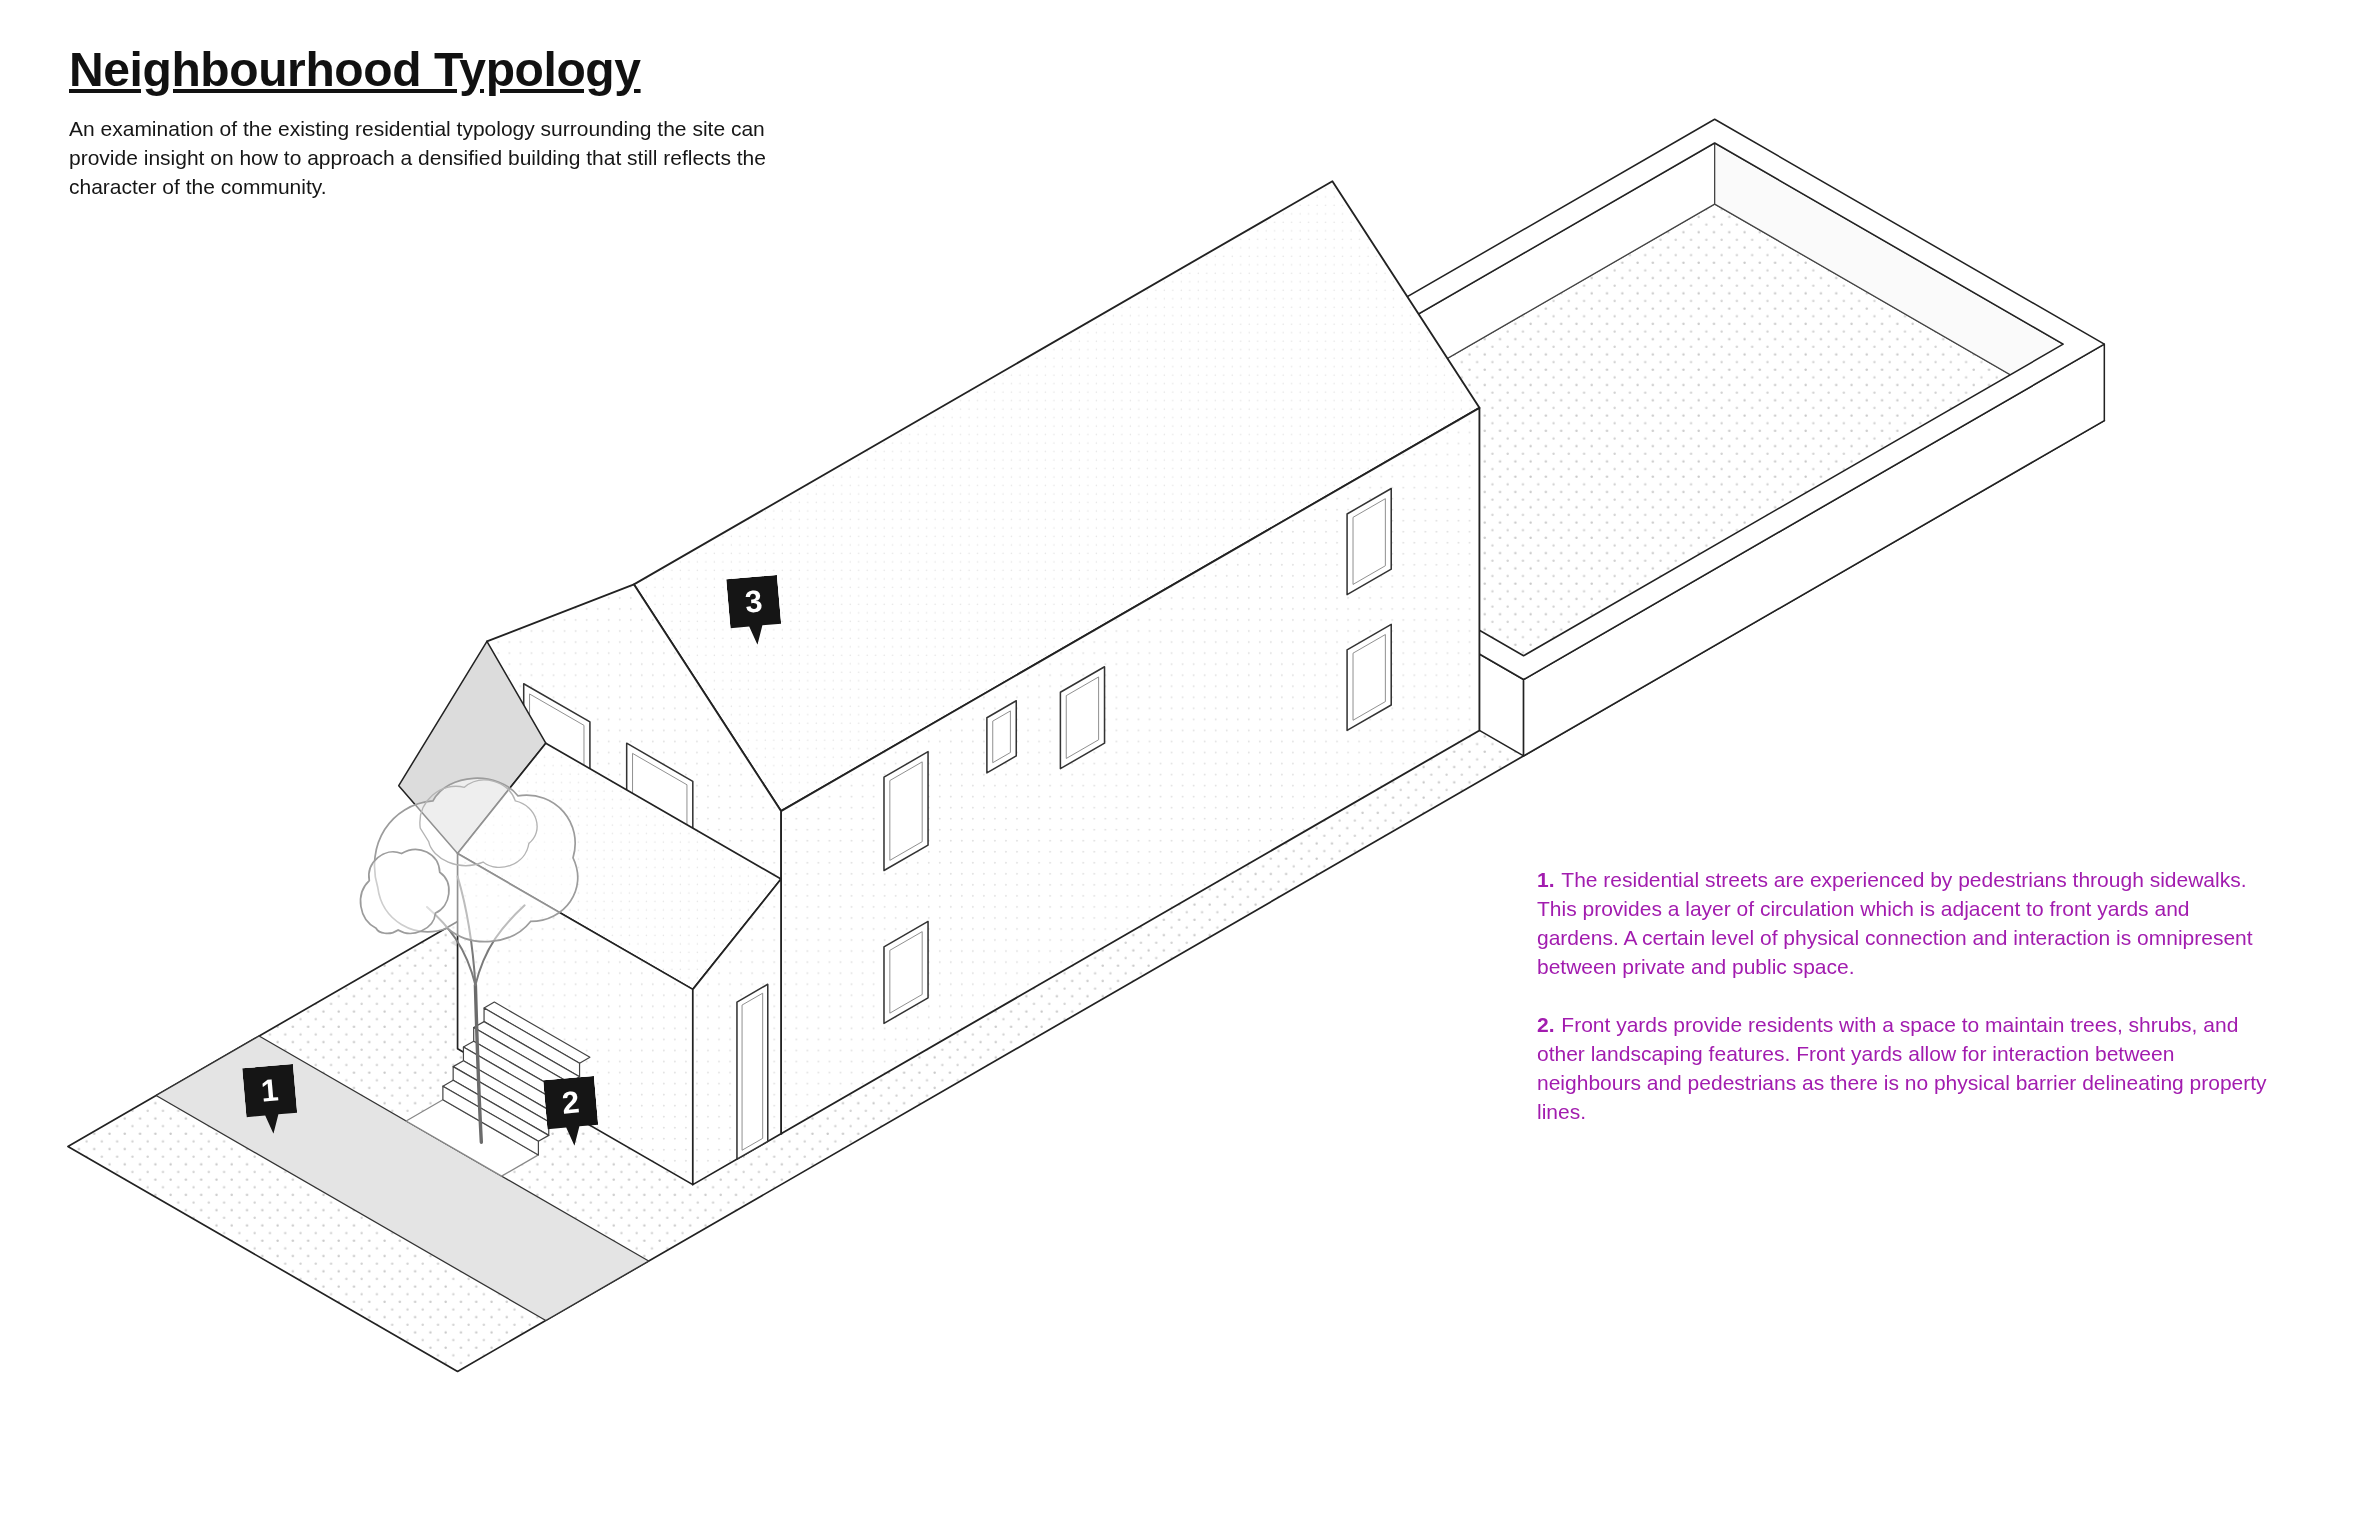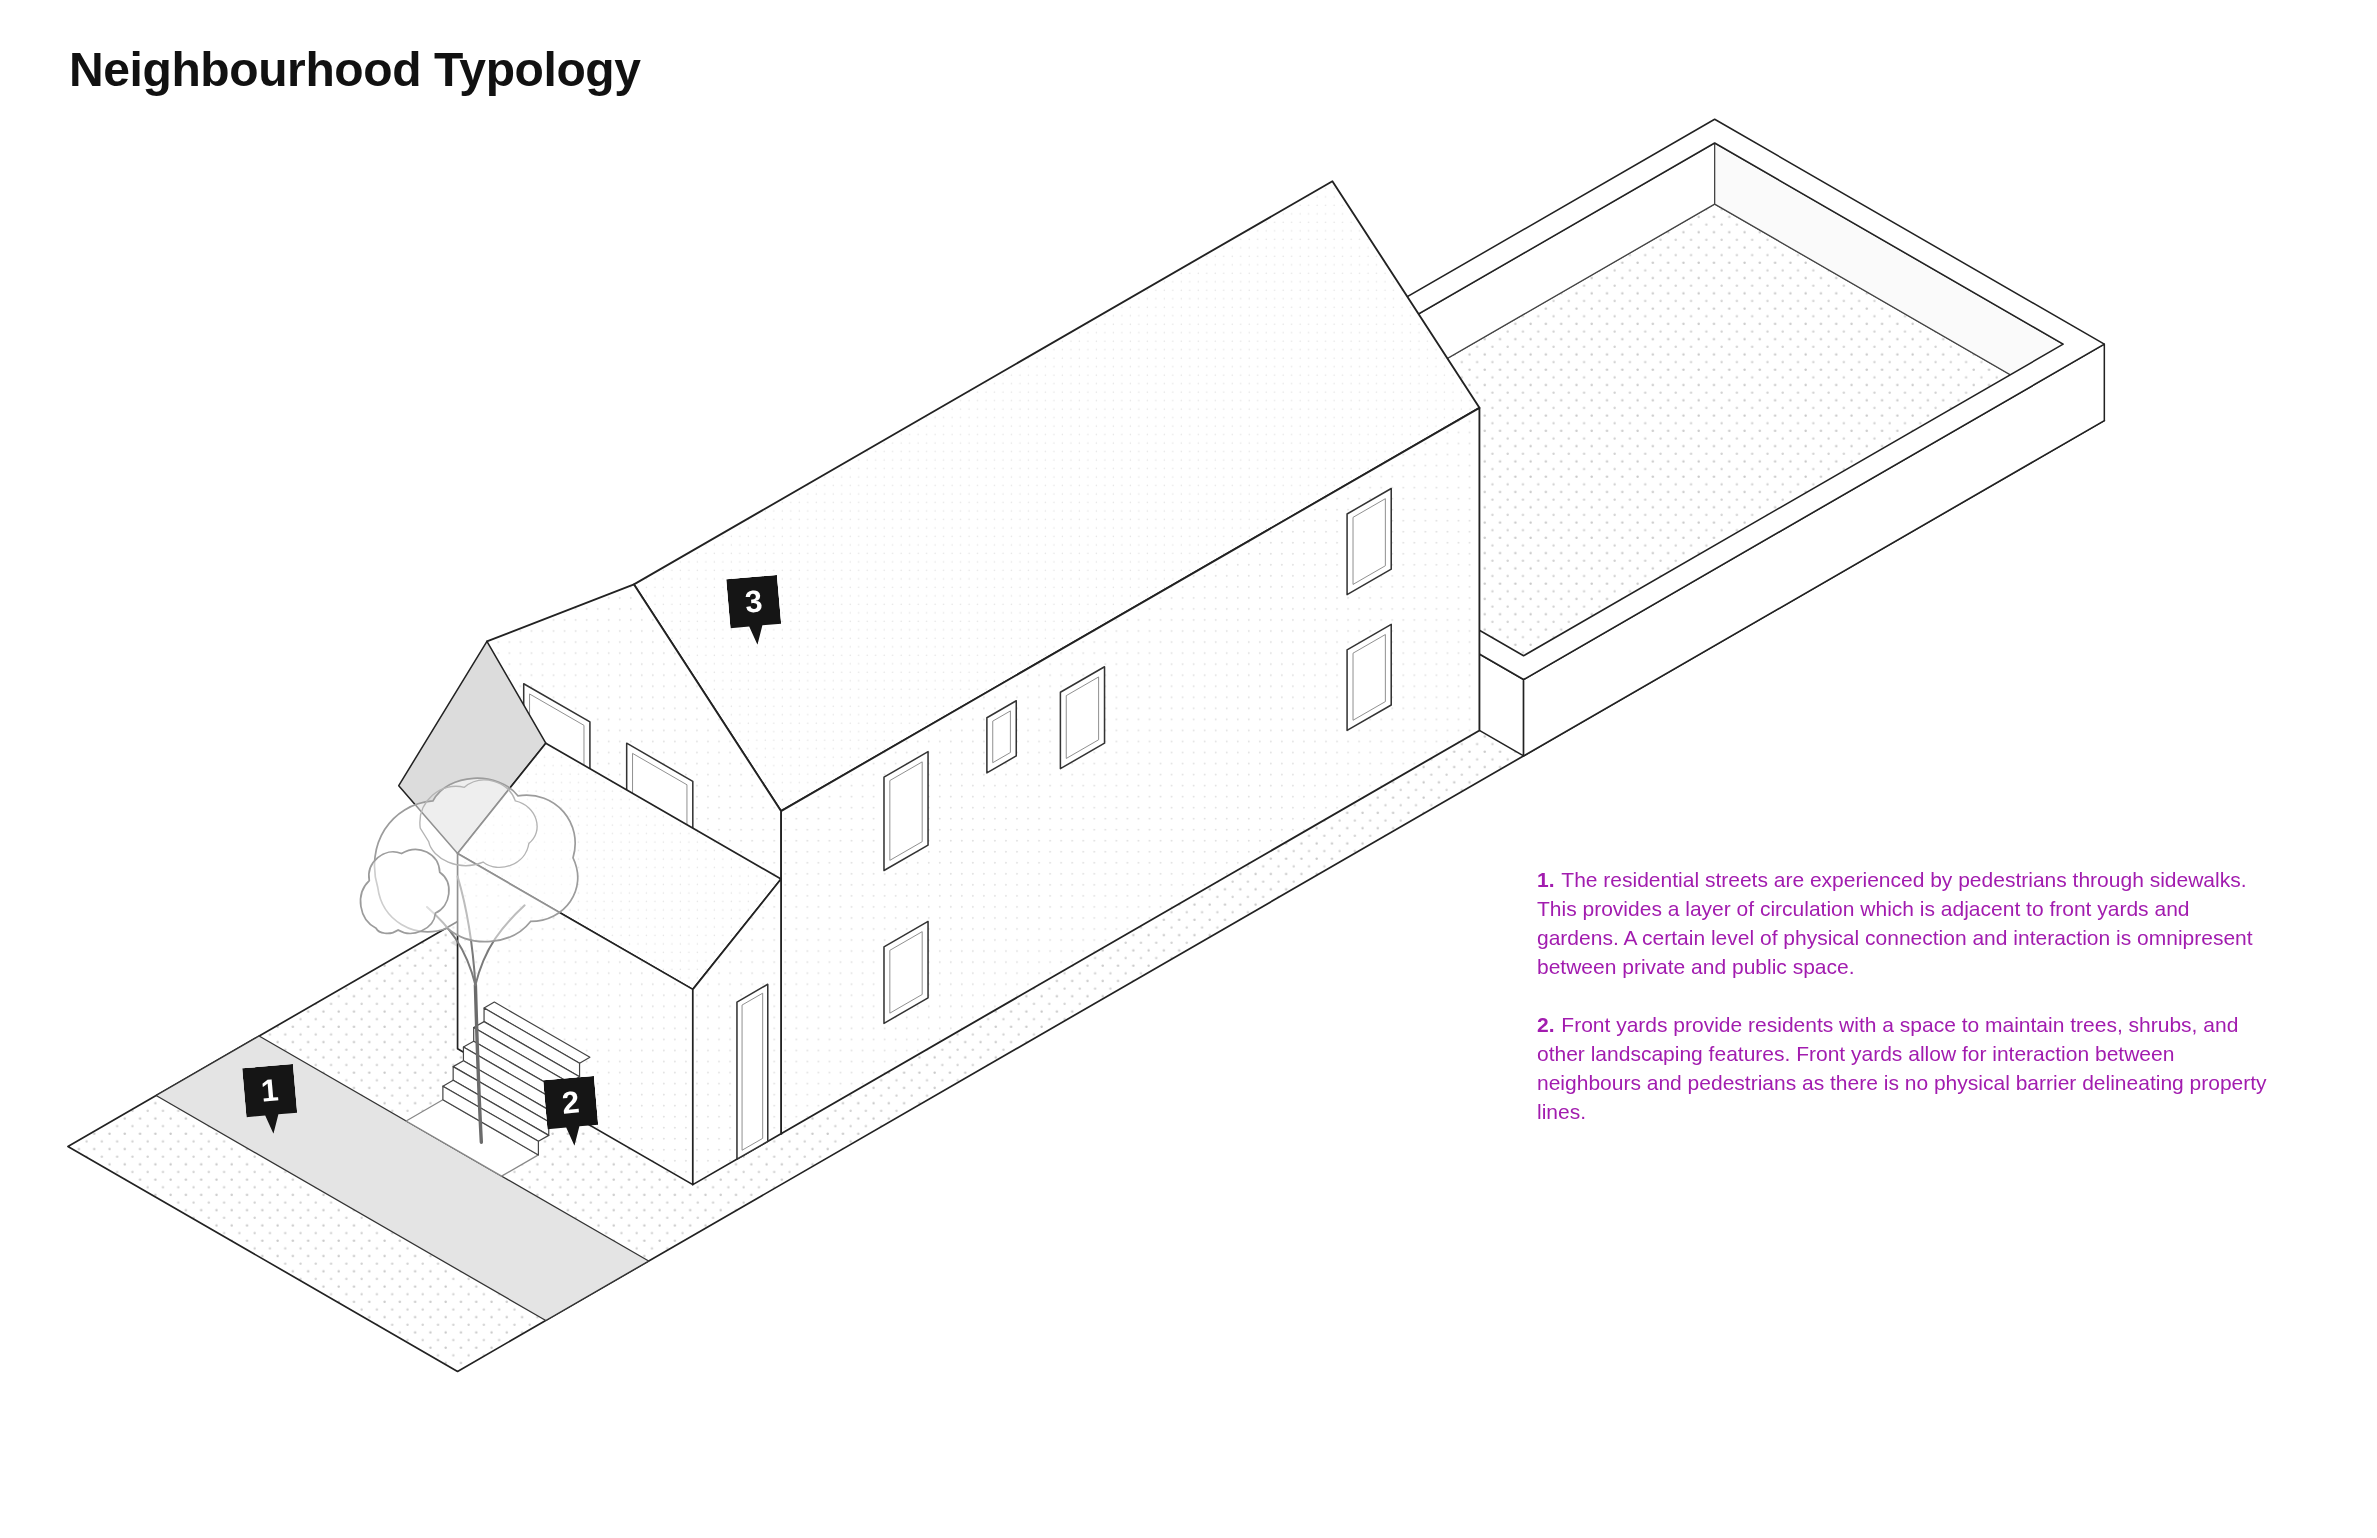--- a/index.html
+++ b/index.html
@@ -5,21 +5,21 @@
   html,body{margin:0;padding:0;}
   body{
     width:2377px;height:1539px;position:relative;background:#ffffff;
     font-family:"Liberation Sans","DejaVu Sans",sans-serif;color:#111;
     overflow:hidden;
   }
   #diagram-svg{position:absolute;left:0;top:0;width:2377px;height:1539px;}
   .header{position:absolute;left:69px;top:44px;width:764px;}
   .header h1{
     font-size:48px;line-height:1.1;margin:0 0 18.7px 0;font-weight:700;
-    letter-spacing:-0.4px;color:#111;
+    letter-spacing:-0.4px;color:#111;text-decoration:underline;
   }
   .intro{font-size:21px;line-height:1.38;margin:0;width:713px;color:#161616;}
   .notes{position:absolute;left:1537px;top:866px;width:730px;}
   .note{font-size:21px;line-height:1.38;margin:0 0 29px 0;color:#a21caf;}
   .note-num{font-weight:700;margin-right:6.8px;}
   .marker{
     position:absolute;width:51px;height:68px;background:#151515;color:#fff;
     font-size:31px;font-weight:700;text-align:center;
     clip-path:polygon(0% 0%,100% 0%,100% 72%,63% 72%,50% 100%,37% 72%,0% 72%);
     transform:rotate(-5deg);
@@ -129,20 +129,21 @@
 </div>
 <div class="marker" style="left:546px;top:1078px">
   <span>2</span>
 </div>
 <div class="marker" style="left:729px;top:577px">
   <span>3</span>
 </div>
 
 <header class="header">
   <h1>Neighbourhood Typology</h1>
+  <p class="intro">An examination of the existing residential typology surrounding the site can provide insight on how to approach a densified building that still reflects the character of the community.</p>
 </header>
 
 <aside class="notes">
   <p class="note">
     <strong class="note-num">1.</strong><span class="note-text">The residential streets are experienced by pedestrians through sidewalks. This provides a layer of circulation which is adjacent to front yards and gardens. A certain level of physical connection and interaction is omnipresent between private and public space.</span>
   </p>
   <p class="note">
     <strong class="note-num">2.</strong><span class="note-text">Front yards provide residents with a space to maintain trees, shrubs, and other landscaping features. Front yards allow for interaction between neighbours and pedestrians as there is no physical barrier delineating property lines.</span>
   </p>
 </aside>

